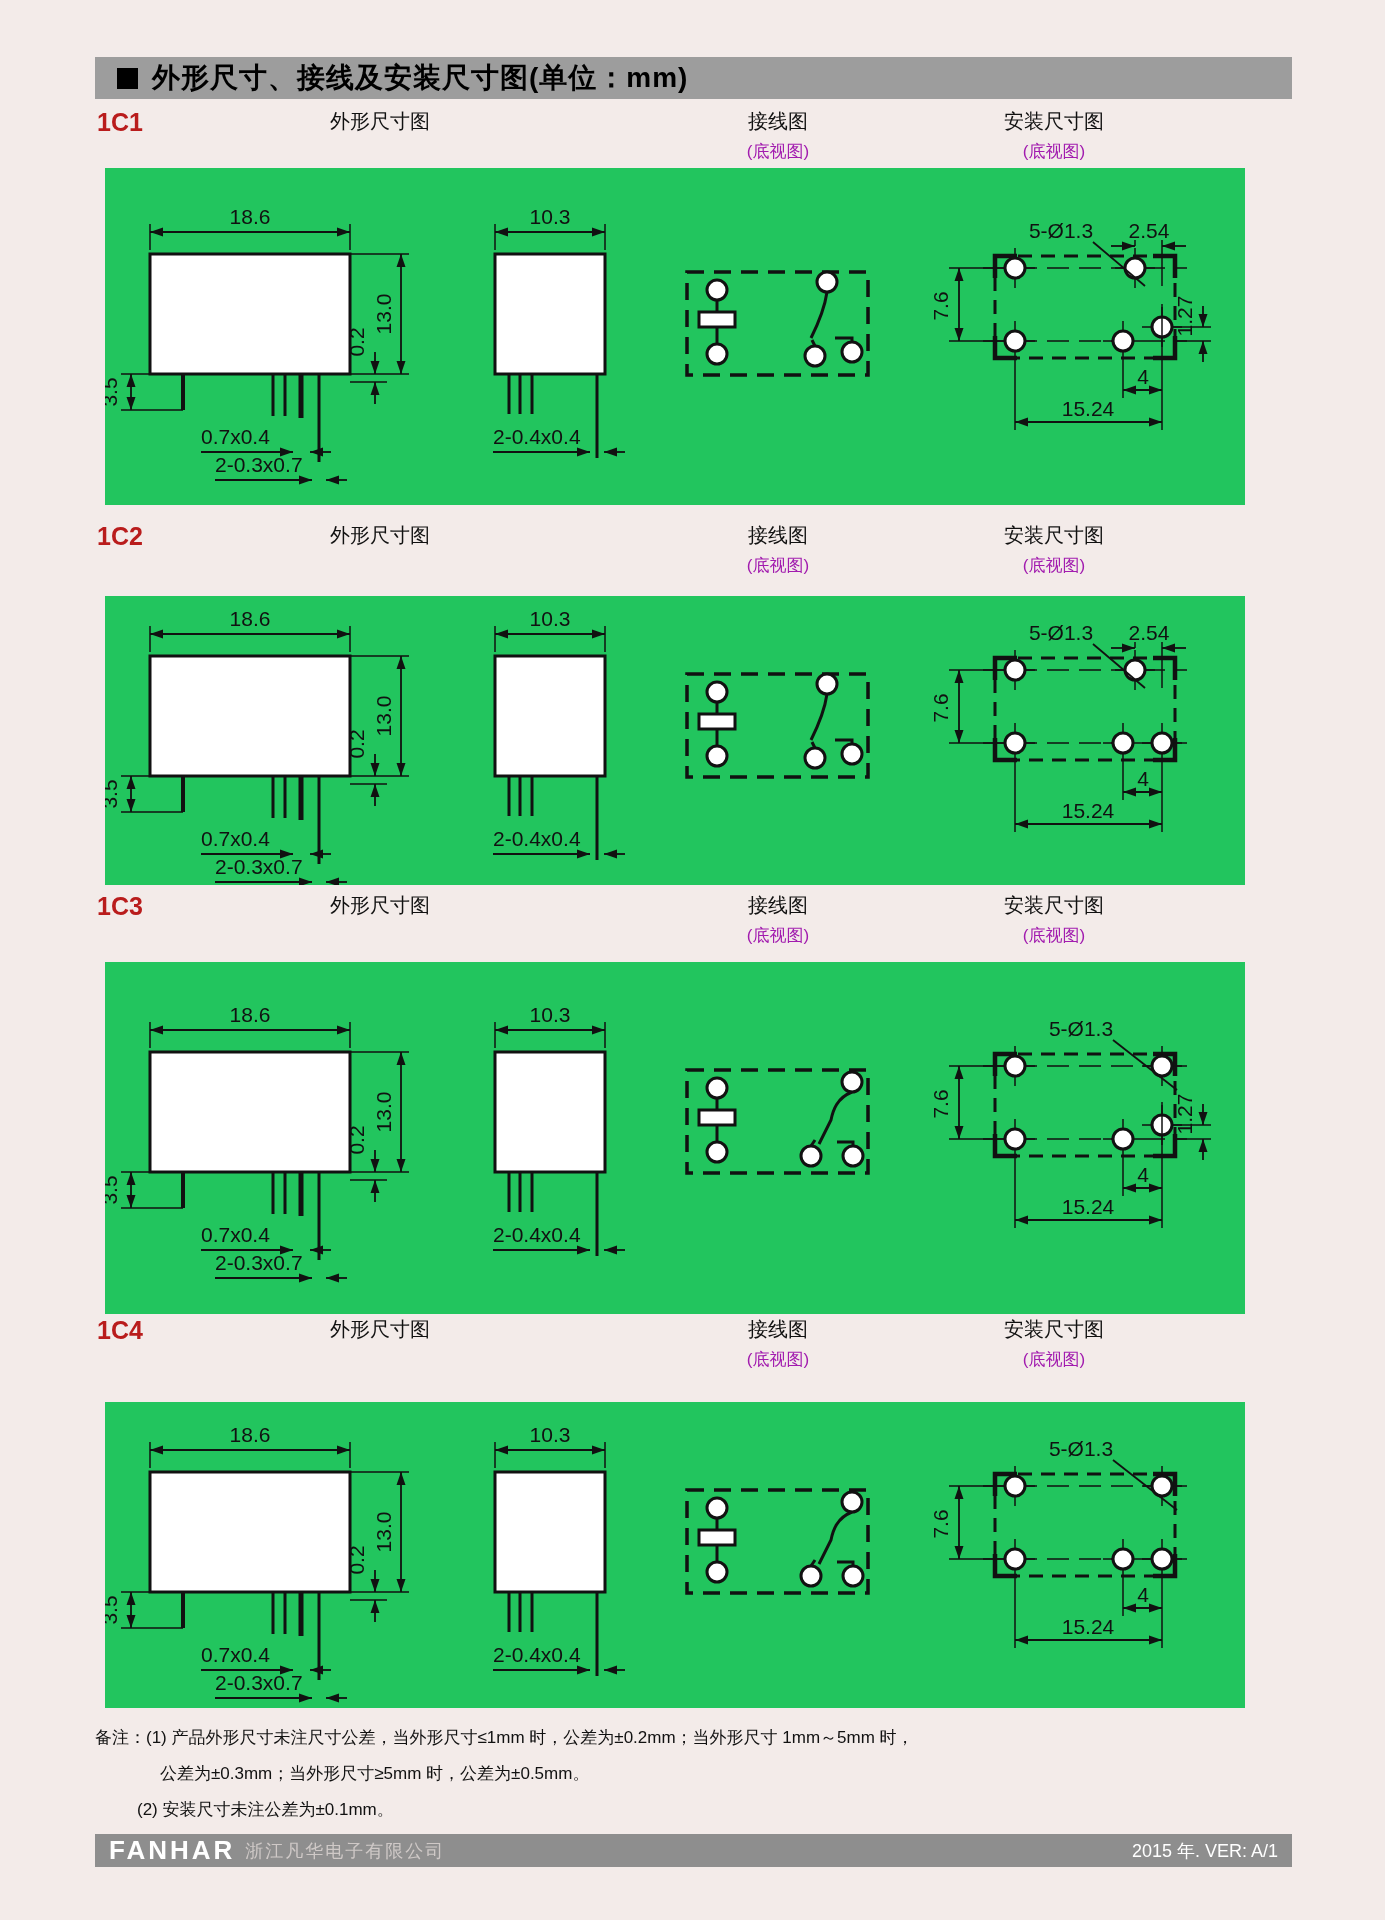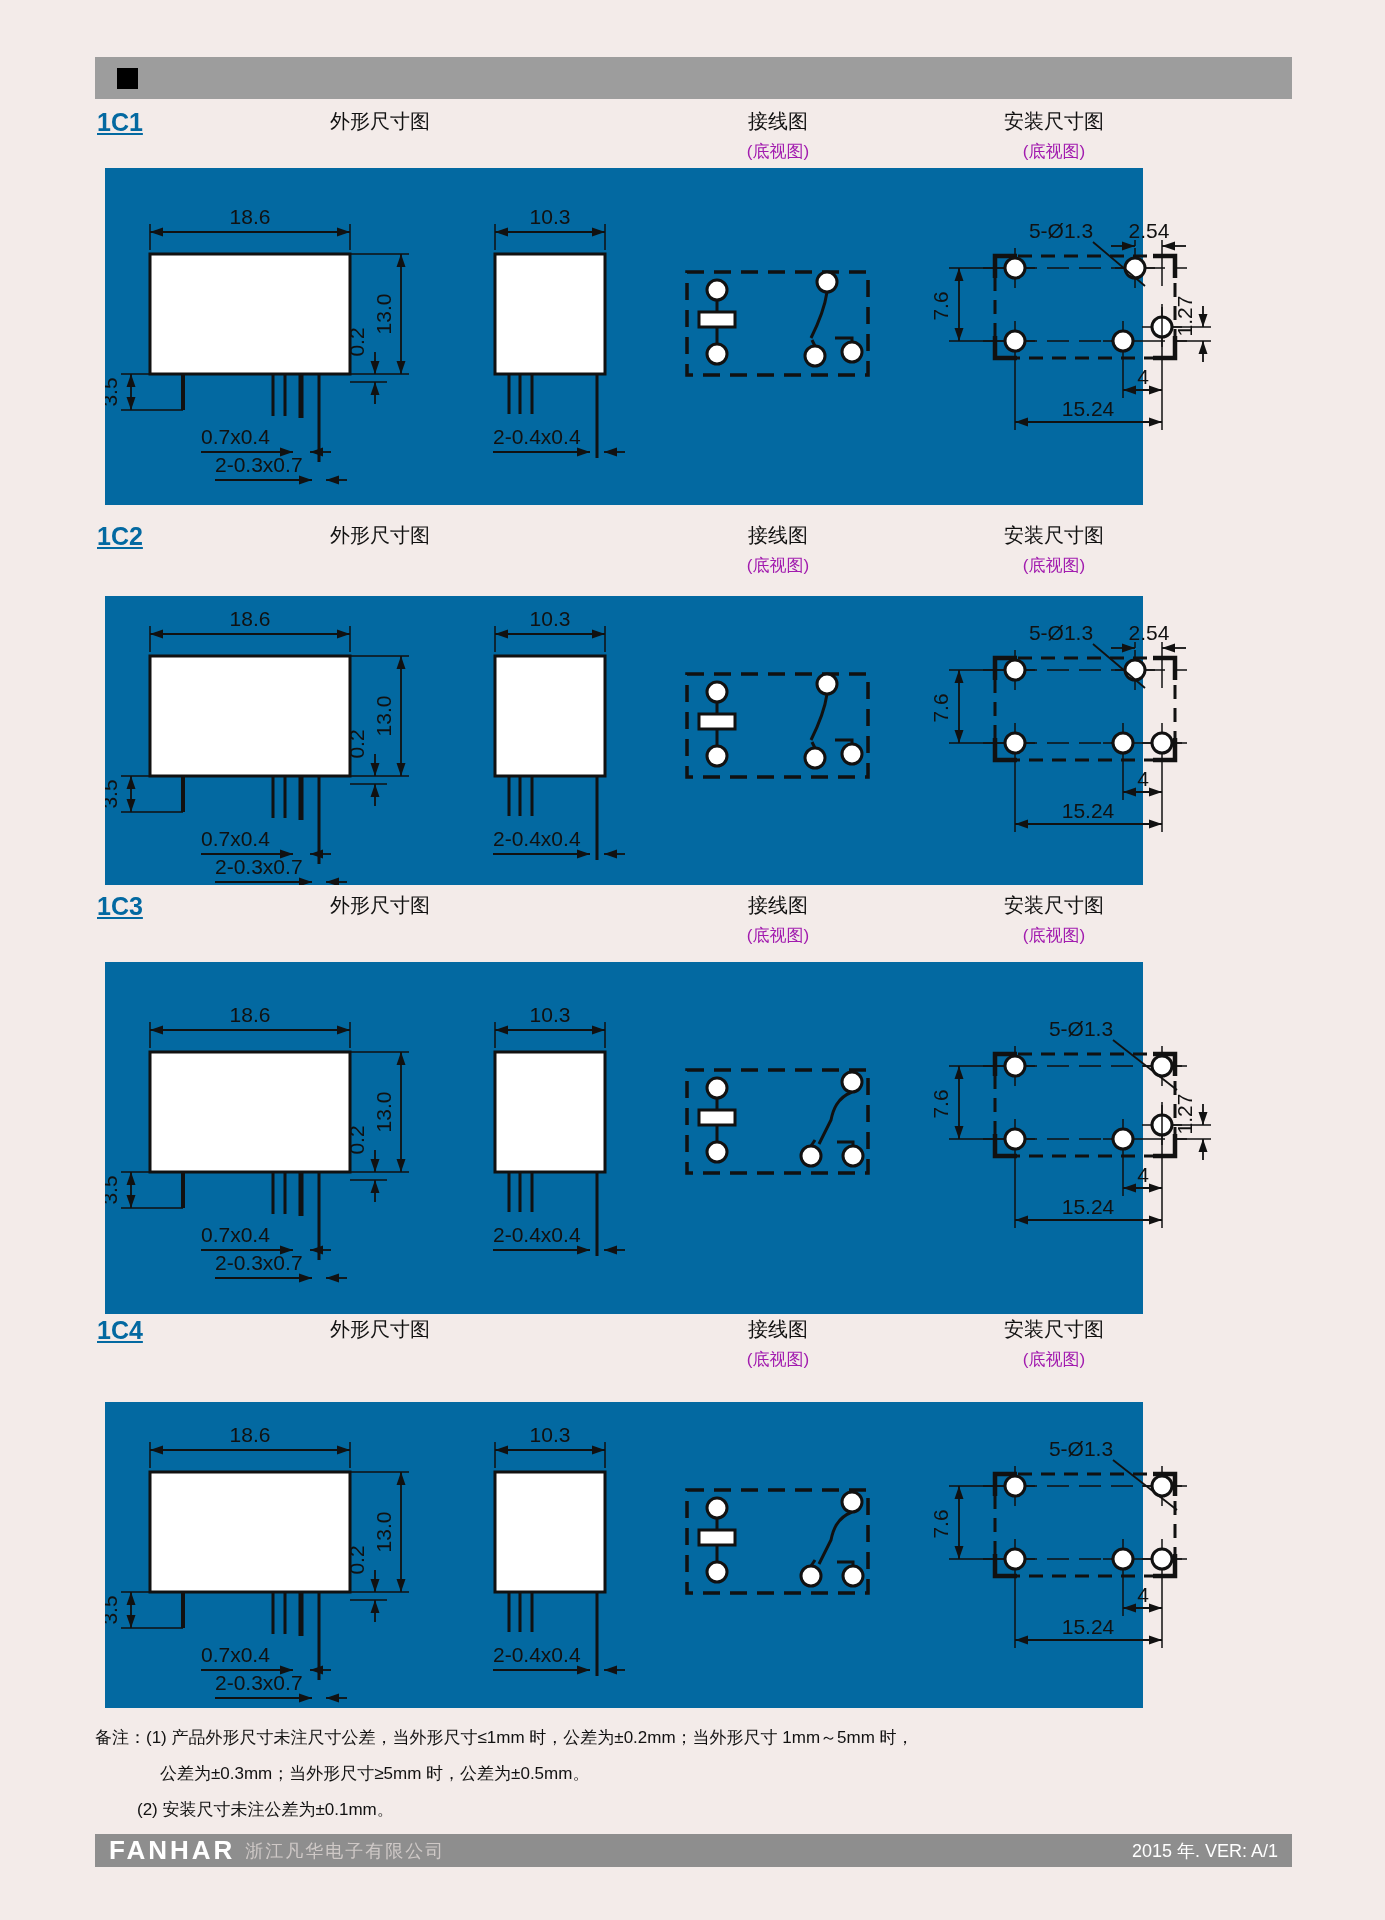--- a/index.html
+++ b/index.html
@@ -18,25 +18,25 @@
   .hbar .sq{width:21px;height:21px;background:#000;display:inline-block;margin-right:14px;}
   .hbar .ttl{font-size:28px;font-weight:bold;color:#000;letter-spacing:1px;}
   .fbar{
     left:95px;top:1834px;width:1197px;height:33px;background:#8e8e8e;
     display:flex;align-items:center;box-sizing:border-box;padding:7px 14px;
   }
   .fbar .logo{font-size:26px;font-weight:bold;color:#fff;letter-spacing:3px;font-family:"Liberation Sans",sans-serif;}
   .fbar .comp{font-size:18px;color:#cfc9c7;margin-left:10px;letter-spacing:2px;}
   .fbar .ver{font-size:18px;color:#fff;margin-left:auto;}
   
-  .secid{font-size:25px;font-weight:bold;color:#0369a1;text-decoration:underline;}
+  .secid{font-size:25px;font-weight:bold;color:#b91c1c;}
   .coltitle{font-size:20px;color:#111;transform:translateX(-50%);white-space:nowrap;}
   .colsub{font-size:17px;color:#a21caf;transform:translateX(-50%);white-space:nowrap;}
   
-  .panel{left:105px;width:1038px;background:#0369a1;}
+  .panel{left:105px;width:1140px;background:#22c55e;}
   svg{display:block;}
   svg .dim{font-family:"Liberation Sans",sans-serif;font-size:21px;fill:#111;text-anchor:middle;}
   svg .dimL{font-family:"Liberation Sans",sans-serif;font-size:21px;fill:#111;text-anchor:start;}
   
   .note{font-size:17px;color:#111;white-space:nowrap;}
 </style>
 </head>
 <body>
 
 <svg width="0" height="0" style="position:absolute" aria-hidden="true">
@@ -173,20 +173,21 @@
 
     <g id="m-flat" stroke="#111" fill="none">
       <use href="#hole" x="1057" y="147"></use>
       <line x1="1057" y1="167" x2="1057" y2="236" stroke-width="1.5"></line>
     </g>
   </defs>
 </svg>
 
 <div class="abs hbar">
   <span class="sq"></span>
+  <span class="ttl">外形尺寸、接线及安装尺寸图(单位：mm)</span>
 </div>
 
 <div class="abs secid" style="left:97px;top:108px">1C1</div>
 <div class="abs coltitle" style="left:380px;top:108px">外形尺寸图</div>
 <div class="abs coltitle" style="left:778px;top:108px">接线图</div>
 <div class="abs colsub" style="left:778px;top:140px">(底视图)</div>
 <div class="abs coltitle" style="left:1054px;top:108px">安装尺寸图</div>
 <div class="abs colsub" style="left:1054px;top:140px">(底视图)</div>
 
 <div class="abs panel" style="top:168px;height:337px">

